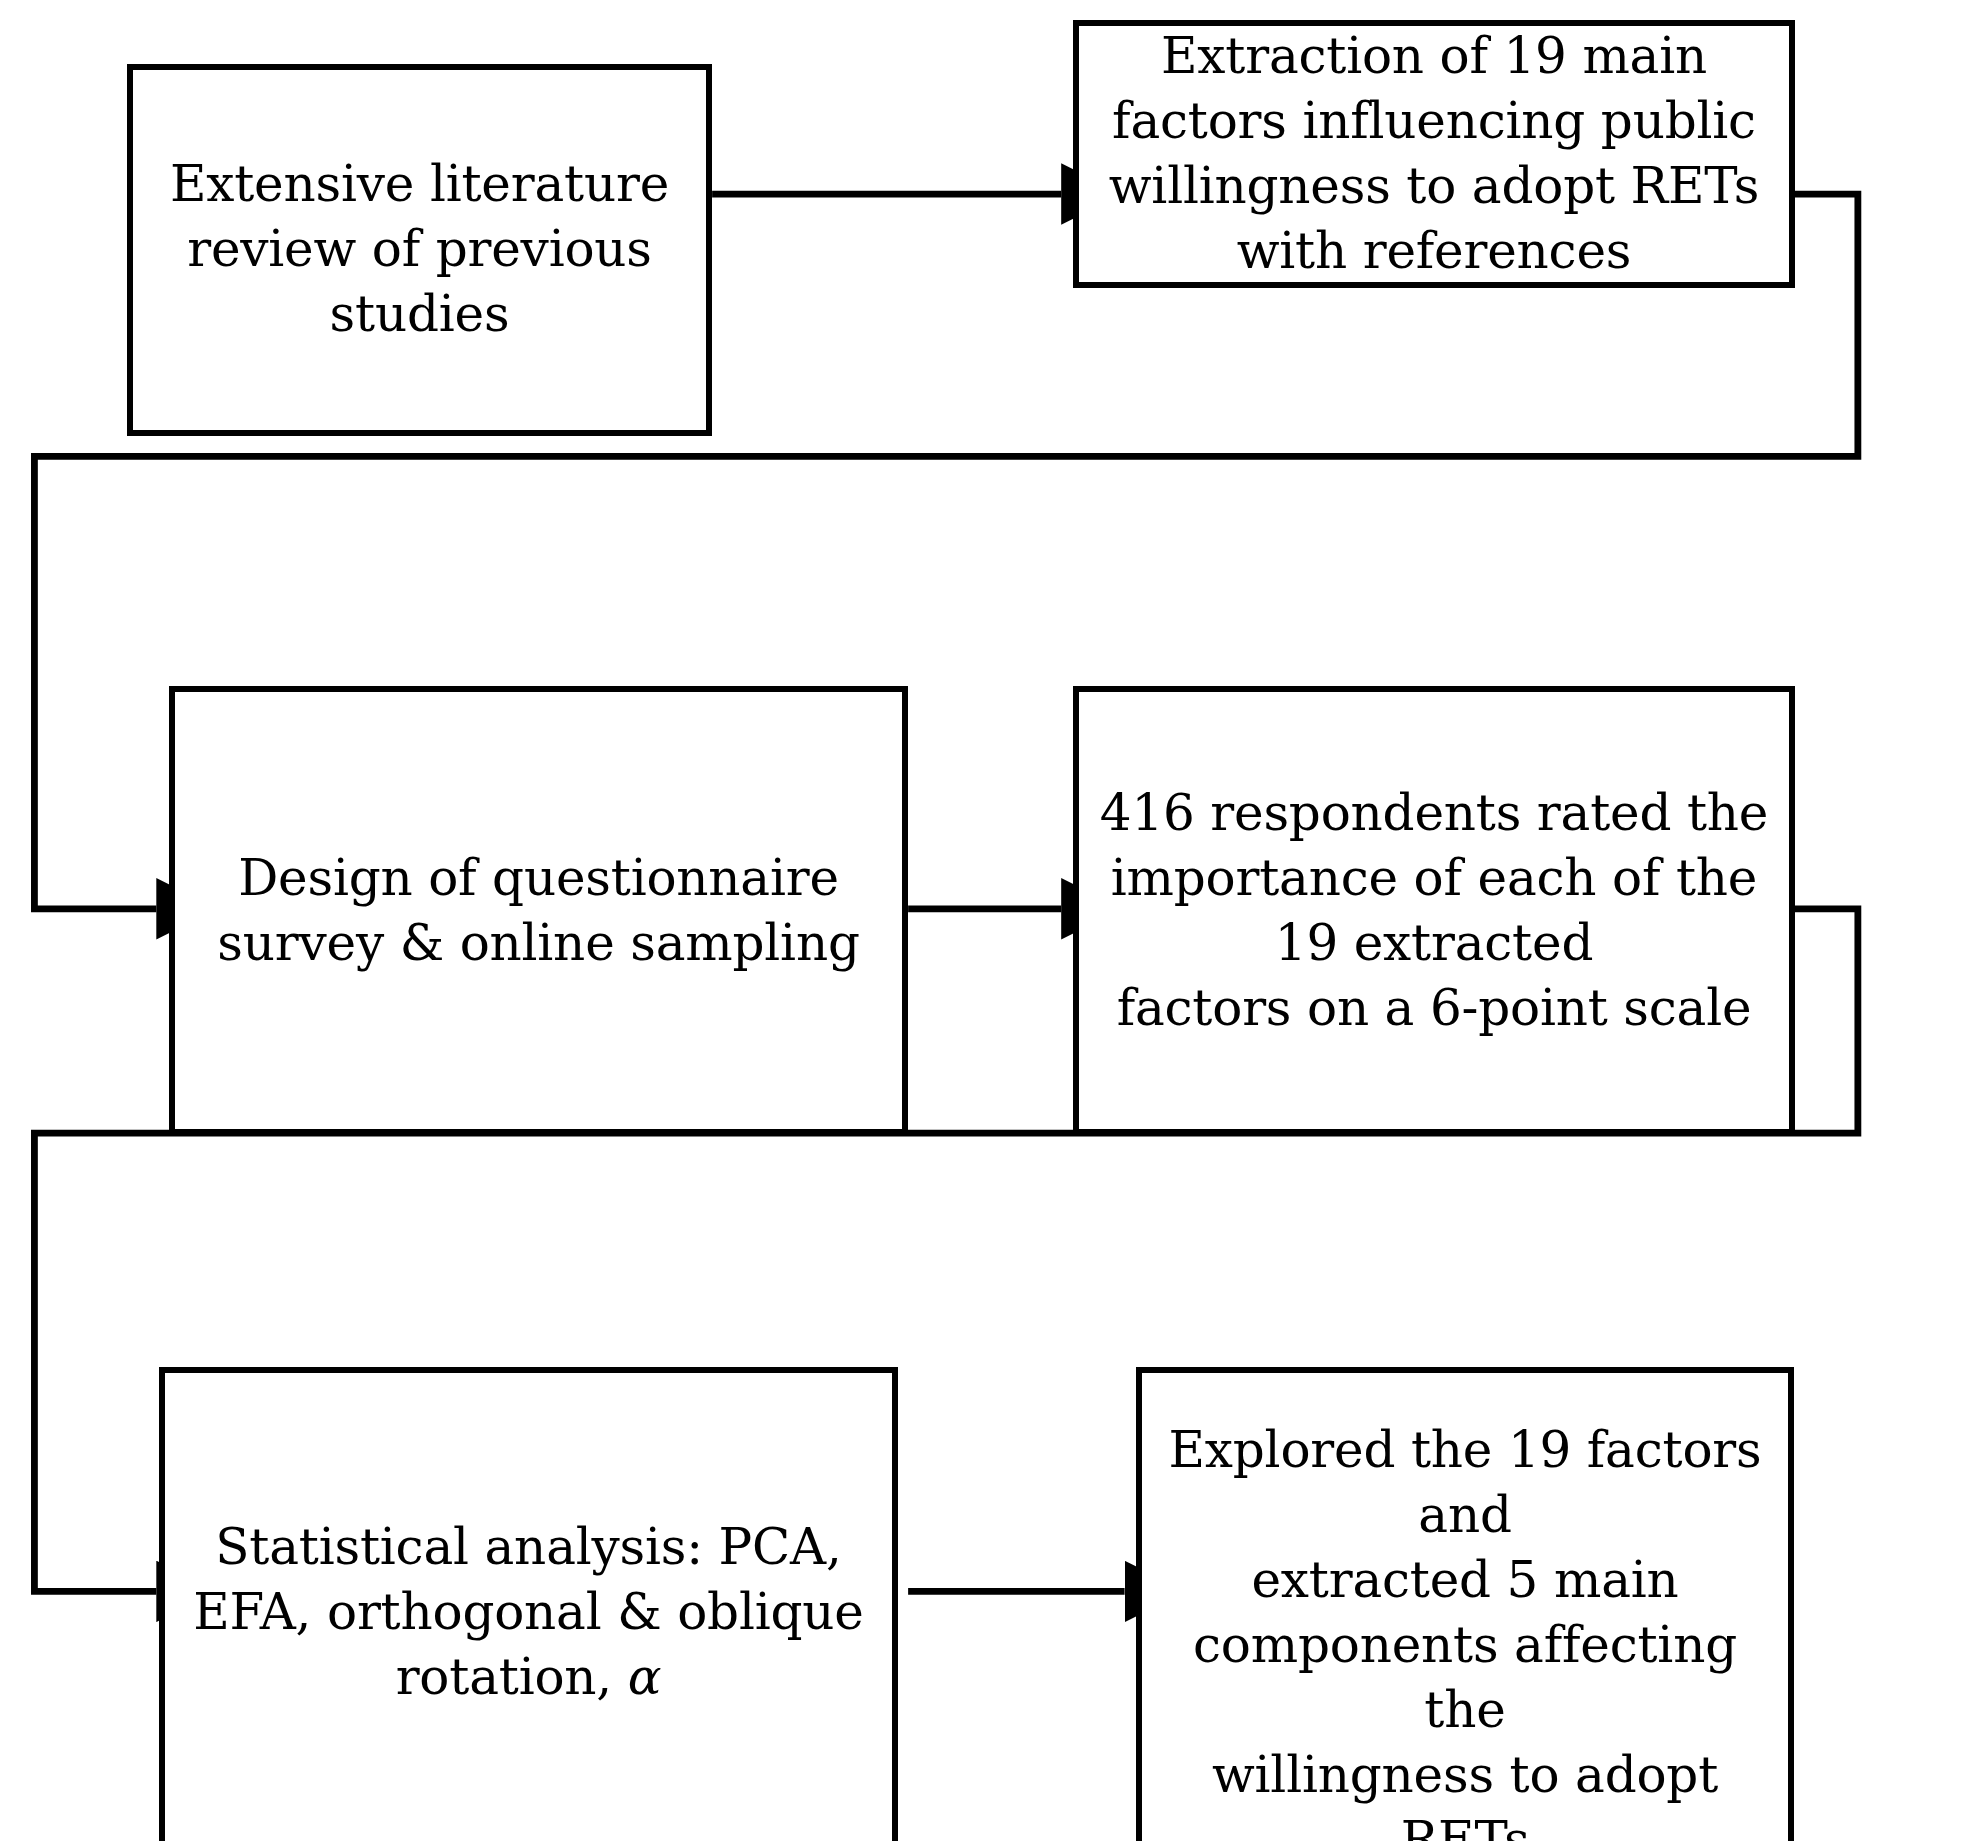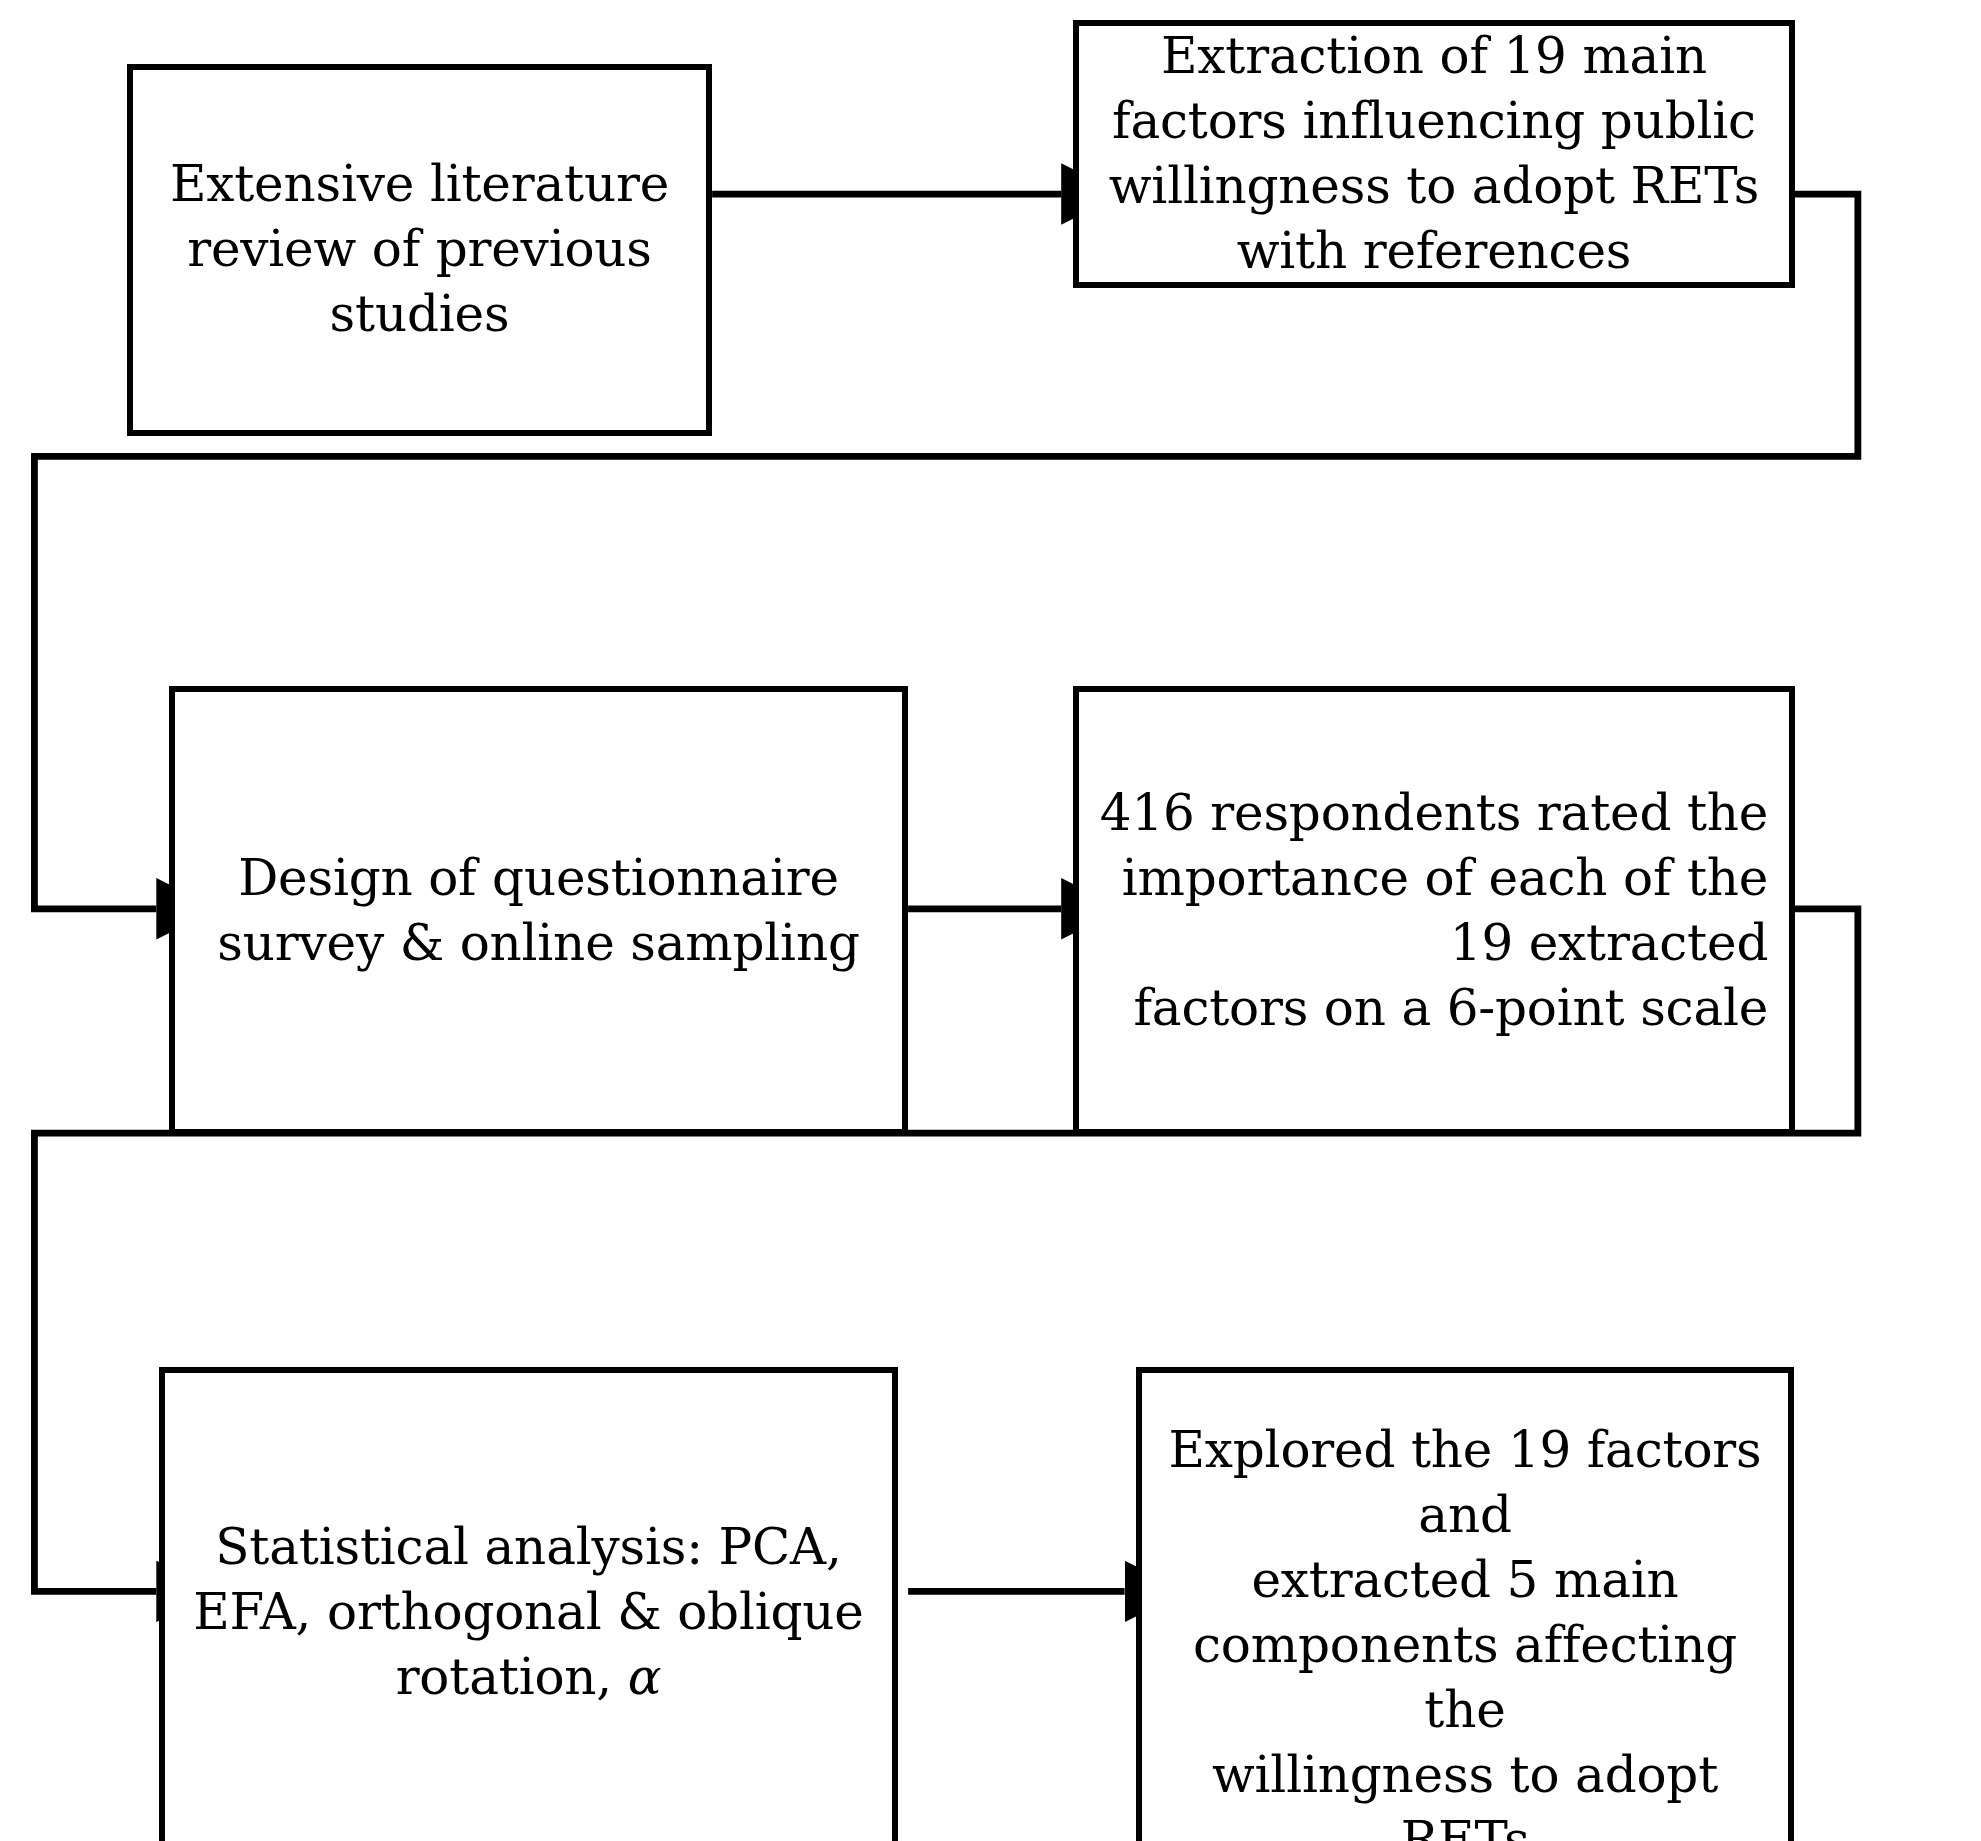--- a/index.html
+++ b/index.html
@@ -81,21 +81,21 @@
 factors influencing public
 willingness to adopt RETs
 with references</div>
   </div>
 
   <div class="node-box" style="left:169px; top:686px; width:739px; height:449px;justify-content:center;">
     <div class="node-text">Design of questionnaire
 survey &amp; online sampling</div>
   </div>
 
-  <div class="node-box" style="left:1073px; top:686px; width:722px; height:449px;text-align:right;">
+  <div class="node-box" style="left:1073px; top:686px; width:722px; height:449px;">
     <div class="node-text">416 respondents rated the
 importance of each of the
 19 extracted
 factors on a 6-point scale</div>
   </div>
 
   <div class="node-box" style="left:159px; top:1367px; width:739px; height:491px;">
     <div class="node-text">Statistical analysis: PCA,
 EFA, orthogonal &amp; oblique
 rotation, <span class="greek-italic">α</span></div>

